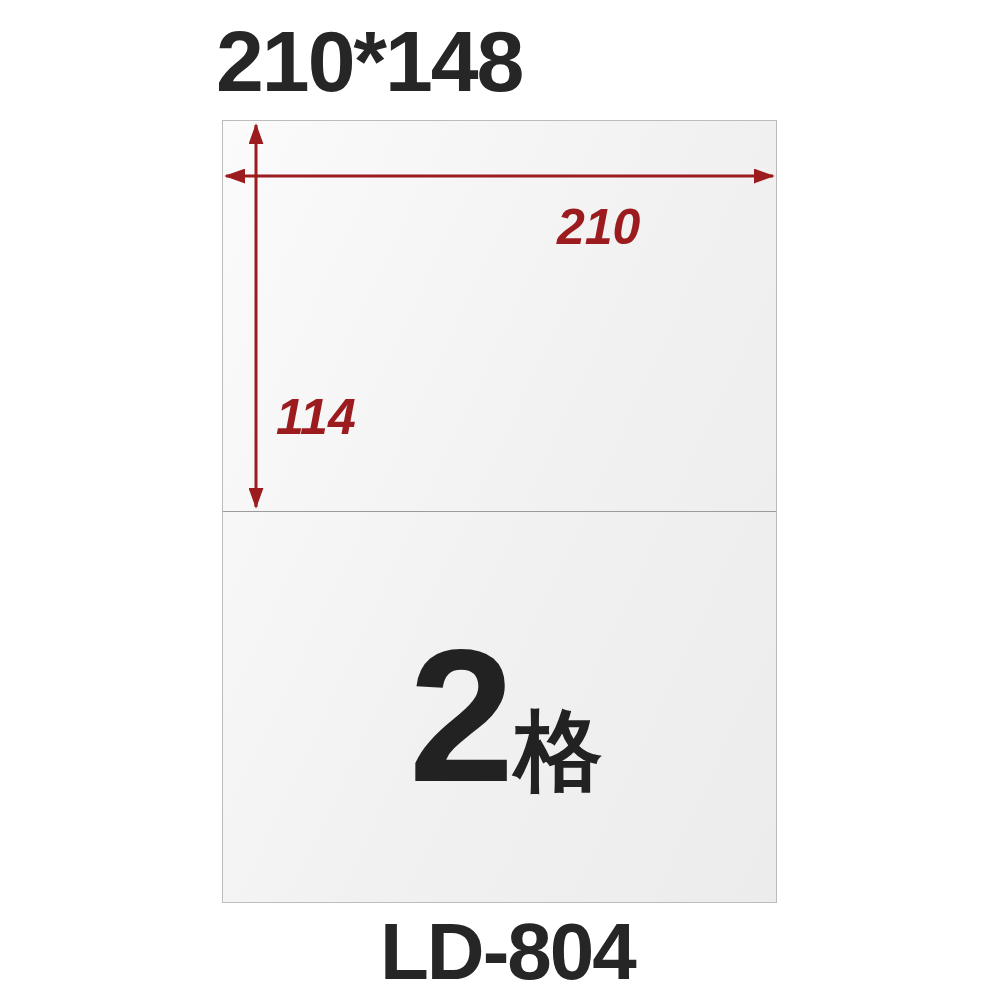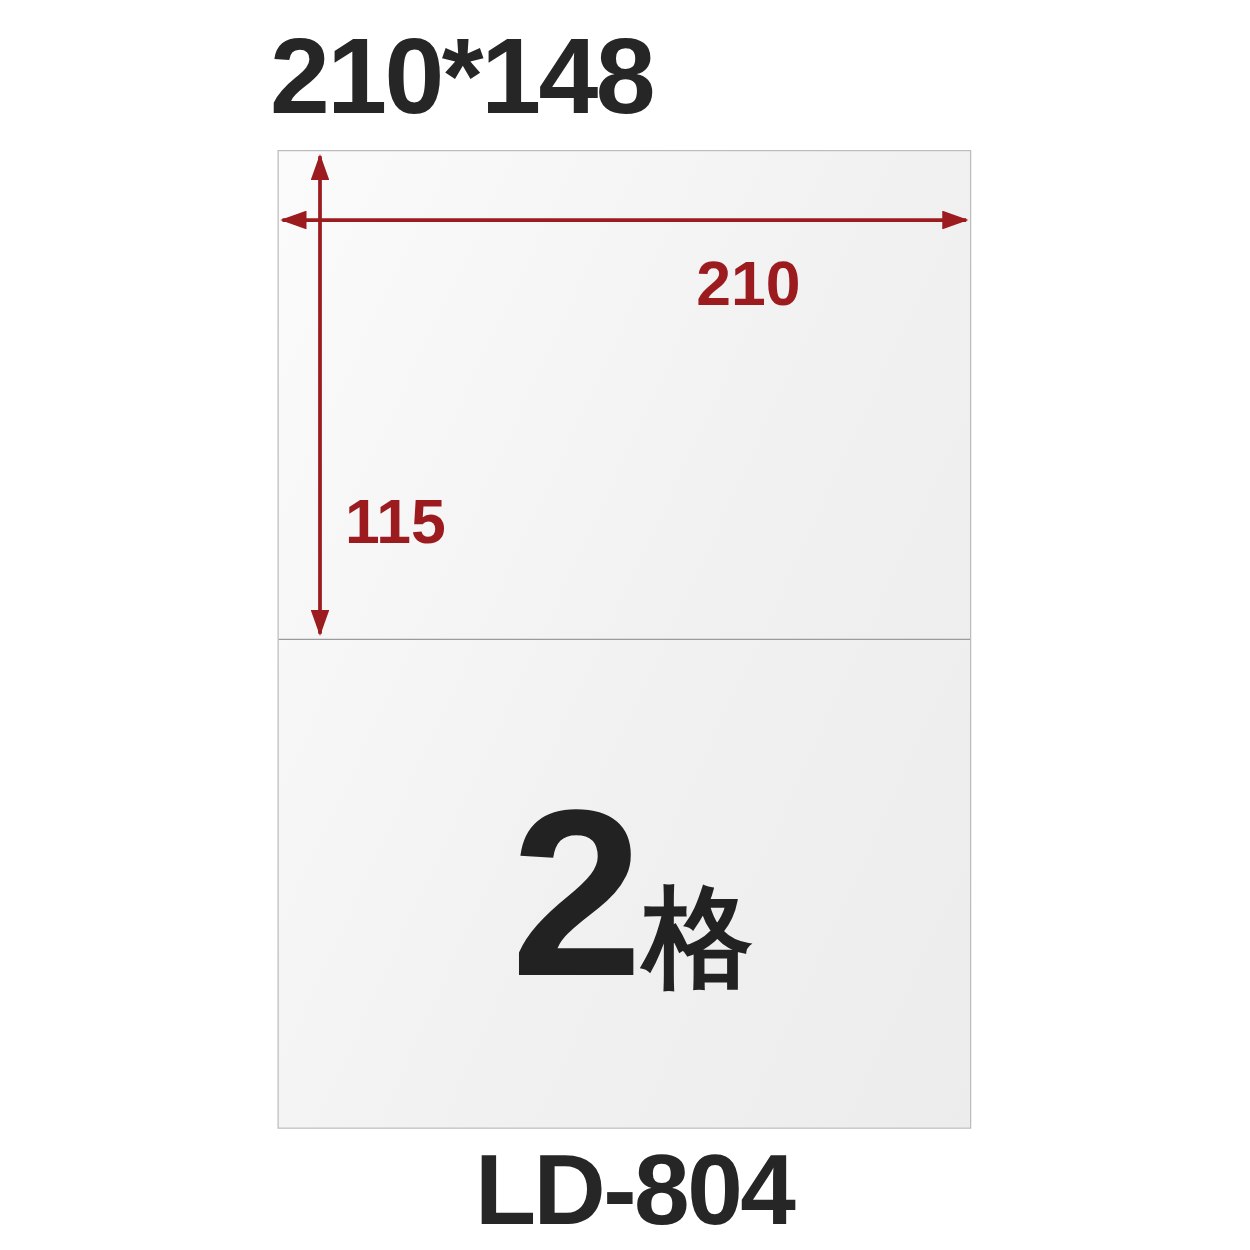--- a/index.html
+++ b/index.html
@@ -41,21 +41,21 @@
   .cells-count{font-size:190px;font-weight:700;letter-spacing:-4px;}
   .cells-unit{font-size:88px;font-weight:700;margin-left:4px;}
 
   .dims-svg{
     position:absolute;left:222px;top:120px;width:555px;height:783px;
     overflow:visible;color:var(--accent);pointer-events:none;
   }
 
   .dim-label{
     position:absolute;color:var(--accent);
-    font-weight:700;font-size:50px;line-height:1;white-space:nowrap;
+    font-weight:700;font-size:50px;line-height:1;white-space:nowrap;font-style:italic;
   }
   .dim-label-width{left:557px;top:202px;}
   .dim-label-height{left:276px;top:392px;}
 
   .model-label{
     position:absolute;left:380px;top:906px;width:400px;
     text-align:left;color:var(--title-ink);
     font-size:80px;font-weight:700;letter-spacing:-2px;white-space:nowrap;
   }
 </style>
@@ -81,17 +81,17 @@
       <marker id="arrowhead" markerWidth="7" markerHeight="5" refX="6.4" refY="2.5" orient="auto-start-reverse" markerUnits="strokeWidth">
         <path d="M0,0 L7,2.5 L0,5 Z" fill="currentColor"></path>
       </marker>
     </defs>
     <line x1="4" y1="56" x2="551" y2="56" stroke="currentColor" stroke-width="3" marker-start="url(#arrowhead)" marker-end="url(#arrowhead)"></line>
     <line x1="34" y1="5" x2="34" y2="387" stroke="currentColor" stroke-width="3" marker-start="url(#arrowhead)" marker-end="url(#arrowhead)"></line>
   </svg>
 
   <div class="dim-label dim-label-width">210</div>
 
-  <div class="dim-label dim-label-height">115</div>
+  <div class="dim-label dim-label-height">114</div>
 
   <div class="model-label">LD-804</div>
 
 </div>
 
 </body></html>

